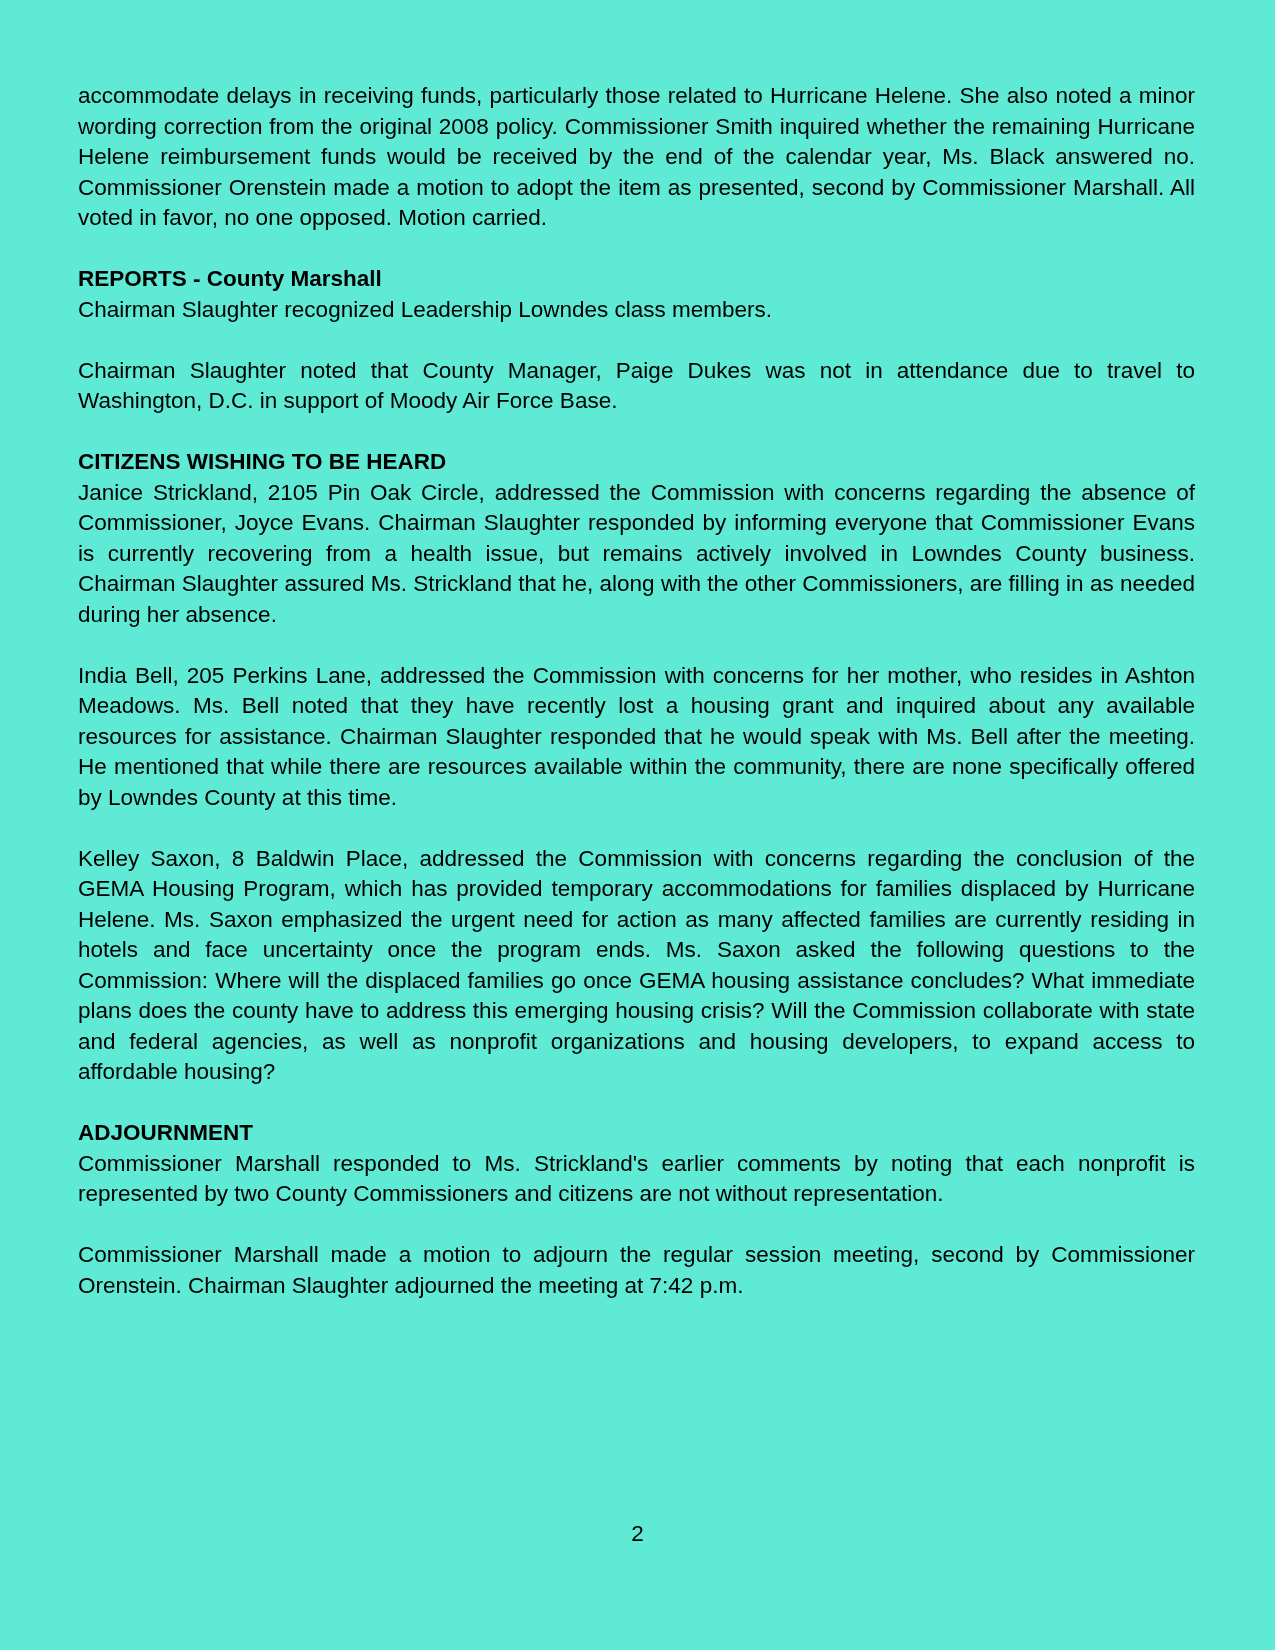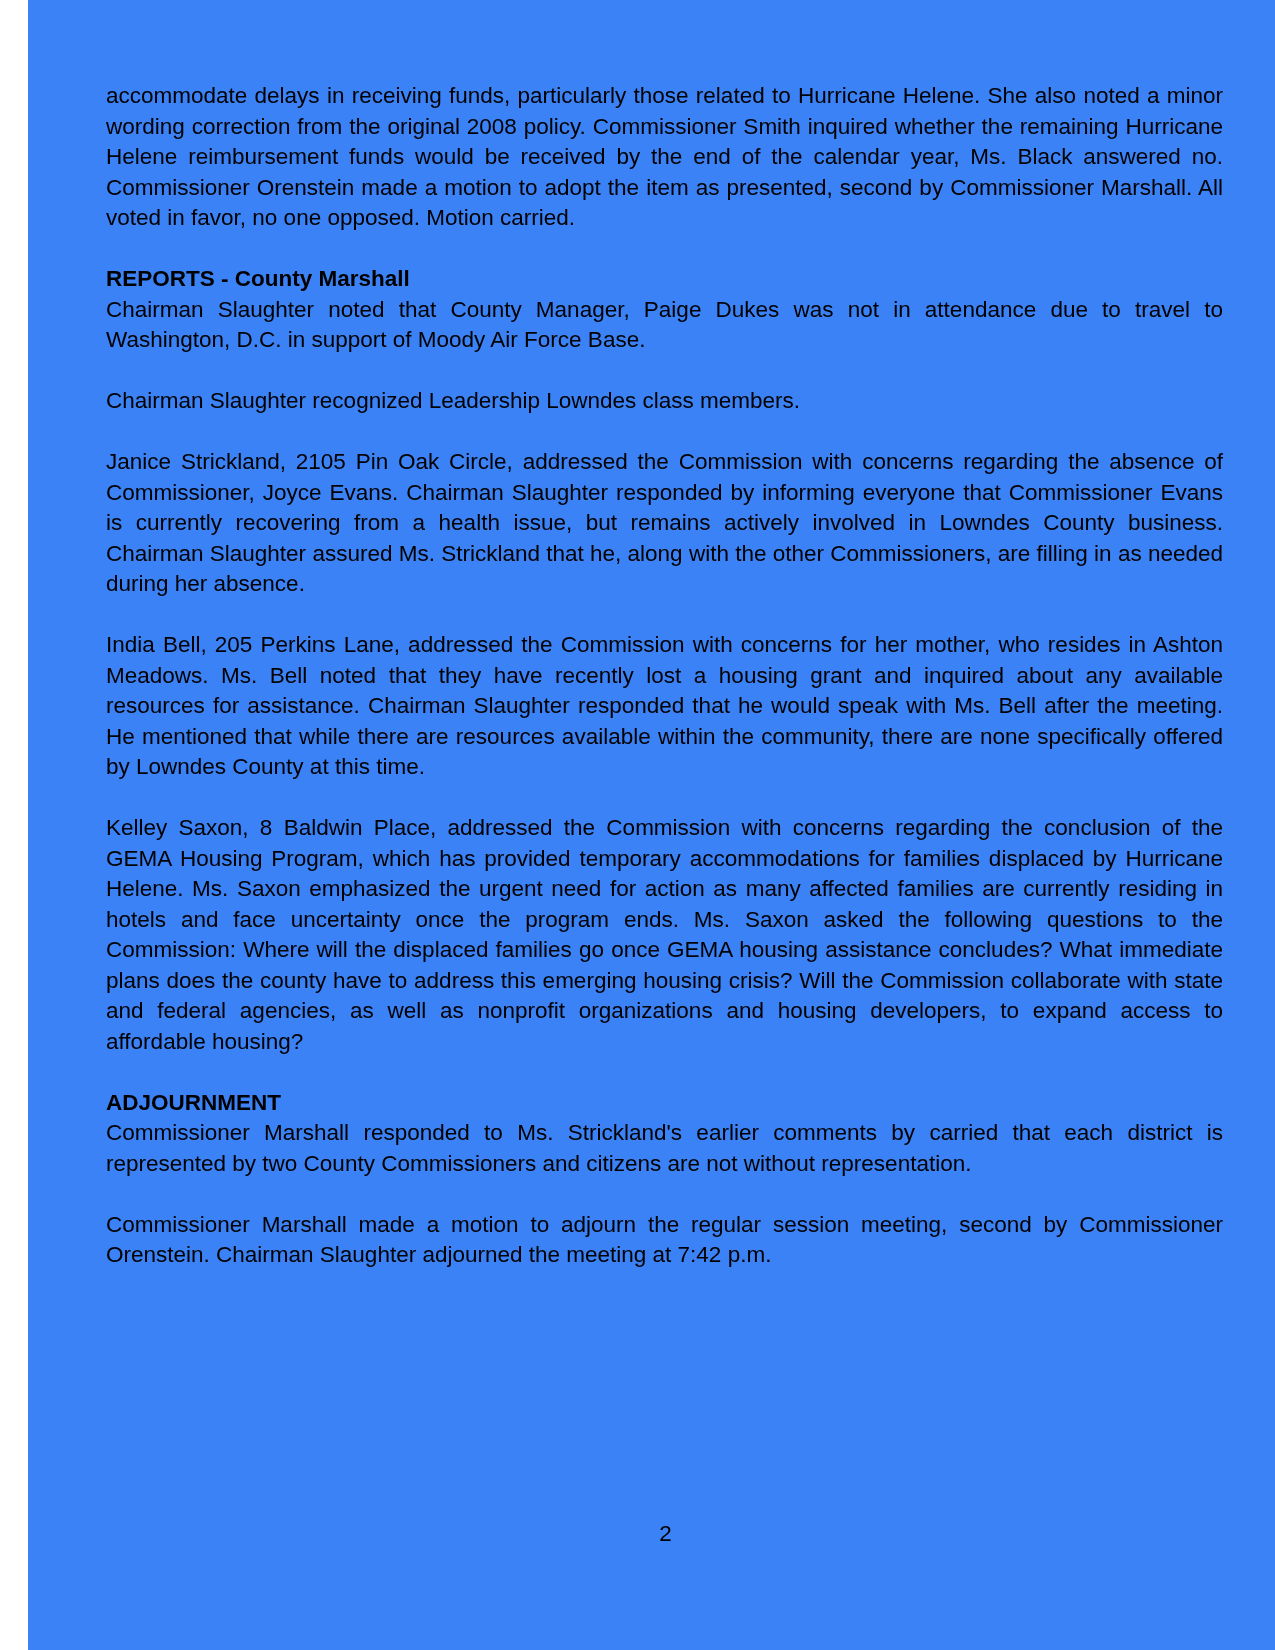--- a/index.html
+++ b/index.html
@@ -11,22 +11,21 @@
       height: 1650px;
       background: #ffffff;
       position: relative;
       font-family: "Liberation Sans", "DejaVu Sans", sans-serif;
       color: #000000;
       overflow: hidden;
     }
     .page {
       position: absolute;
       inset: 0;
-      background: #3b82f6;
-      margin-left: 28px;
+      background: #5eead4;
     }
     .page-content {
       position: absolute;
       left: 78px;
       top: 81px;
       width: 1117px;
     }
     .block {
       margin: 0;
       padding: 0;
@@ -58,23 +57,24 @@
       color: #000000;
     }
   </style>
 </head>
 <body>
 
 <div class="page">
   <main class="page-content">
       <p class="block paragraph">accommodate delays in receiving funds, particularly those related to Hurricane Helene. She also noted a minor wording correction from the original 2008 policy. Commissioner Smith inquired whether the remaining Hurricane Helene reimbursement funds would be received by the end of the calendar year, Ms. Black answered no. Commissioner Orenstein made a motion to adopt the item as presented, second by Commissioner Marshall. All voted in favor, no one opposed. Motion carried.</p>
       <h2 class="block heading">REPORTS - County Marshall</h2>
+      <p class="block paragraph">Chairman Slaughter recognized Leadership Lowndes class members.</p>
       <p class="block paragraph">Chairman Slaughter noted that County Manager, Paige Dukes was not in attendance due to travel to Washington, D.C. in support of Moody Air Force Base.</p>
-      <p class="block paragraph">Chairman Slaughter recognized Leadership Lowndes class members.</p>
+      <h2 class="block heading">CITIZENS WISHING TO BE HEARD</h2>
       <p class="block paragraph">Janice Strickland, 2105 Pin Oak Circle, addressed the Commission with concerns regarding the absence of Commissioner, Joyce Evans. Chairman Slaughter responded by informing everyone that Commissioner Evans is currently recovering from a health issue, but remains actively involved in Lowndes County business. Chairman Slaughter assured Ms. Strickland that he, along with the other Commissioners, are filling in as needed during her absence.</p>
       <p class="block paragraph">India Bell, 205 Perkins Lane, addressed the Commission with concerns for her mother, who resides in Ashton Meadows. Ms. Bell noted that they have recently lost a housing grant and inquired about any available resources for assistance. Chairman Slaughter responded that he would speak with Ms. Bell after the meeting. He mentioned that while there are resources available within the community, there are none specifically offered by Lowndes County at this time.</p>
       <p class="block paragraph">Kelley Saxon, 8 Baldwin Place, addressed the Commission with concerns regarding the conclusion of the GEMA Housing Program, which has provided temporary accommodations for families displaced by Hurricane Helene. Ms. Saxon emphasized the urgent need for action as many affected families are currently residing in hotels and face uncertainty once the program ends. Ms. Saxon asked the following questions to the Commission: Where will the displaced families go once GEMA housing assistance concludes? What immediate plans does the county have to address this emerging housing crisis? Will the Commission collaborate with state and federal agencies, as well as nonprofit organizations and housing developers, to expand access to affordable housing?</p>
       <h2 class="block heading">ADJOURNMENT</h2>
-      <p class="block paragraph">Commissioner Marshall responded to Ms. Strickland's earlier comments by carried that each district is represented by two County Commissioners and citizens are not without representation.</p>
+      <p class="block paragraph">Commissioner Marshall responded to Ms. Strickland's earlier comments by noting that each nonprofit is represented by two County Commissioners and citizens are not without representation.</p>
       <p class="block paragraph">Commissioner Marshall made a motion to adjourn the regular session meeting, second by Commissioner Orenstein. Chairman Slaughter adjourned the meeting at 7:42 p.m.</p>
     </main>
   <div class="page-footer">2</div>
 </div>
 
 </body></html>

